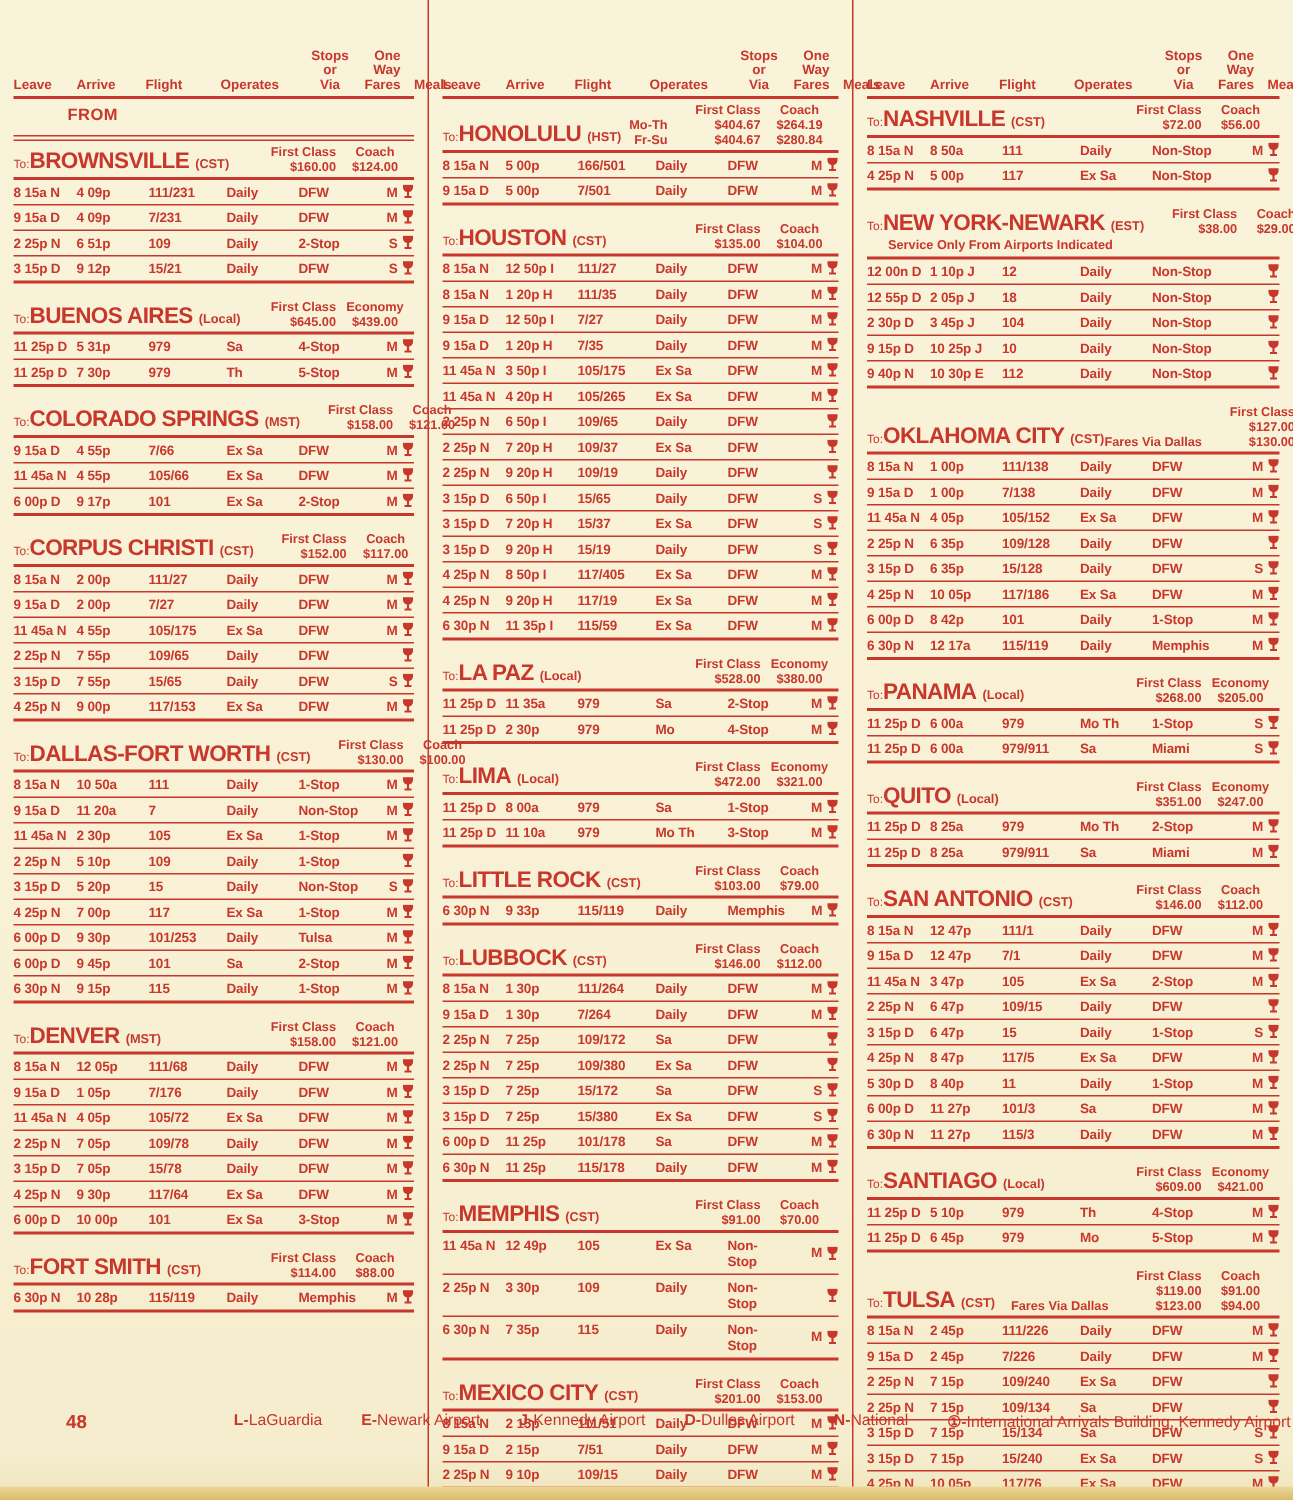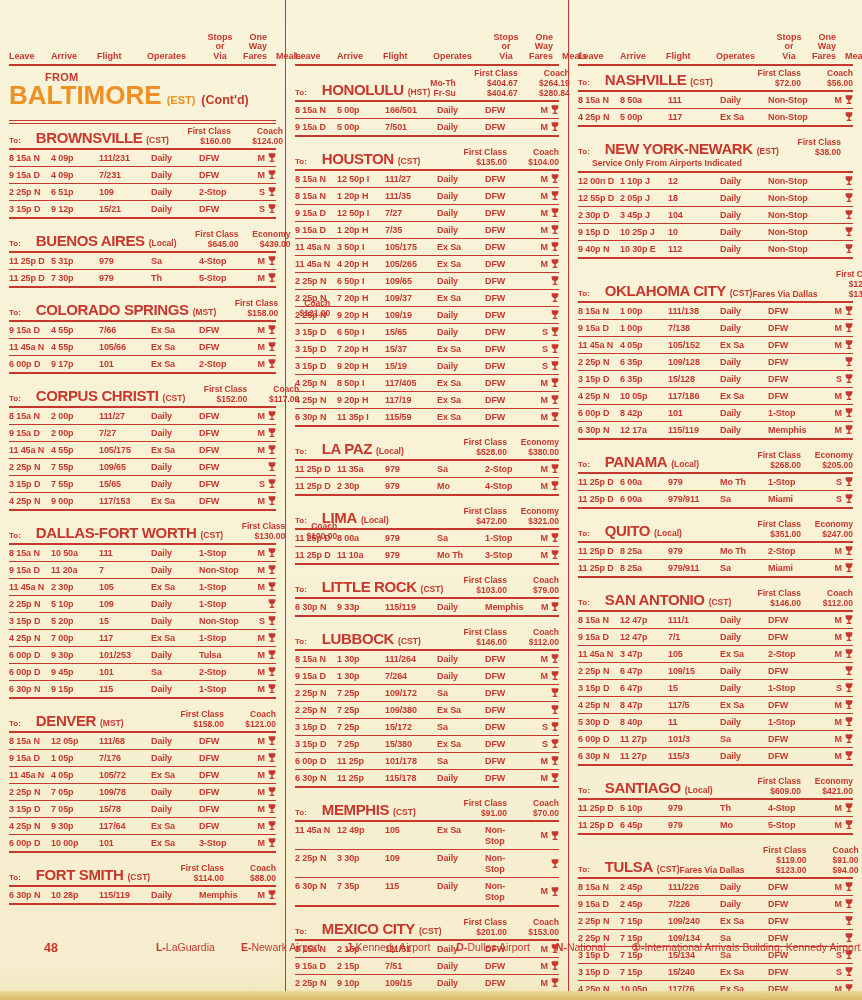--- a/index.html
+++ b/index.html
@@ -46,29 +46,29 @@
   .from-label{font-size:11px;font-weight:bold;color:var(--red);letter-spacing:.3px;padding-left:36px;}
   .title-line{font-size:26px;font-weight:bold;color:var(--orange);line-height:25px;letter-spacing:0;}
   .title-suffix-zone{font-size:11px;font-weight:bold;color:var(--orange);margin-left:5px;}
   .title-suffix-contd{font-size:12.5px;font-weight:bold;color:var(--red);margin-left:6px;}
   
   .section{border-bottom:2.5px solid var(--red);margin-bottom:8px;}
   .section.has-footnote{border-bottom:none;}
   .sec-head{border-bottom:2px solid var(--red);padding:2px 0 2px;}
   .sec-head-top{display:flex;justify-content:space-between;align-items:flex-end;}
   .city-wrap{display:flex;align-items:baseline;white-space:nowrap;}
-  .to-label{font-size:8px;font-weight:bold;margin-right:15px;}
+  .to-label{font-size:8px;font-weight:normal;margin-right:0;}
   .city-name{font-size:15px;font-weight:bold;letter-spacing:-.4px;}
   .city-zone{font-size:8.5px;font-weight:bold;margin-left:4px;}
   .sec-note{font-size:8.5px;font-weight:bold;padding:1px 0 1px 14px;}
   .fares{font-size:8.5px;font-weight:bold;line-height:10px;text-align:right;flex-shrink:0;}
   .fare-line{display:flex;justify-content:flex-end;align-items:baseline;}
   .fare-label{margin-right:4px;white-space:nowrap;}
   .fare-first{display:inline-block;width:58px;text-align:right;white-space:nowrap;}
-  .fare-second{display:inline-block;width:52px;text-align:right;white-space:nowrap;}
+  .fare-second{display:inline-block;width:52px;text-align:center;white-space:nowrap;}
   
   .row{
     display:grid;
     grid-template-columns:42px 48px 52px 48px 1fr 36px;
     font-size:9px;font-weight:bold;line-height:11px;
     padding:2.5px 0;
     border-top:1px solid var(--red);
     letter-spacing:-.1px;
   }
   .rows .row:first-child{border-top:none;}
@@ -109,21 +109,20 @@
         <span class="h-stops">Stops
 or
 Via</span>
         <span class="h-oneway">One
 Way
 Fares</span>
         <span class="h-meals">Meals</span>
       </div>
       <div class="from-block">
         <div class="from-label">FROM</div>
-        <div class="title-line"><span>BALTIMORE</span><span class="title-suffix-zone">(EST)</span><span class="title-suffix-contd">(Cont'd)</span></div>
       </div>
 
   <div class="section">
     <div class="sec-head">
       <div class="sec-head-top">
         <div class="city-wrap">
           <span class="to-label">To:</span>
           <span class="city-name">BROWNSVILLE</span>
           <span class="city-zone">(CST)</span>
         </div>

